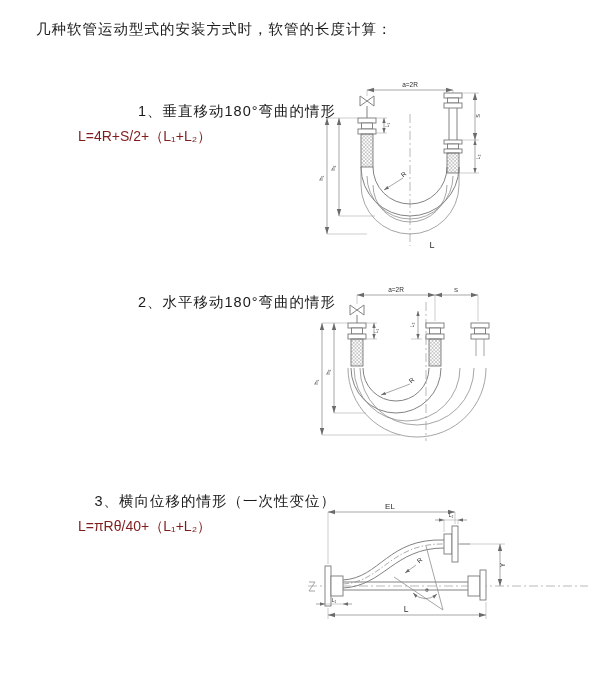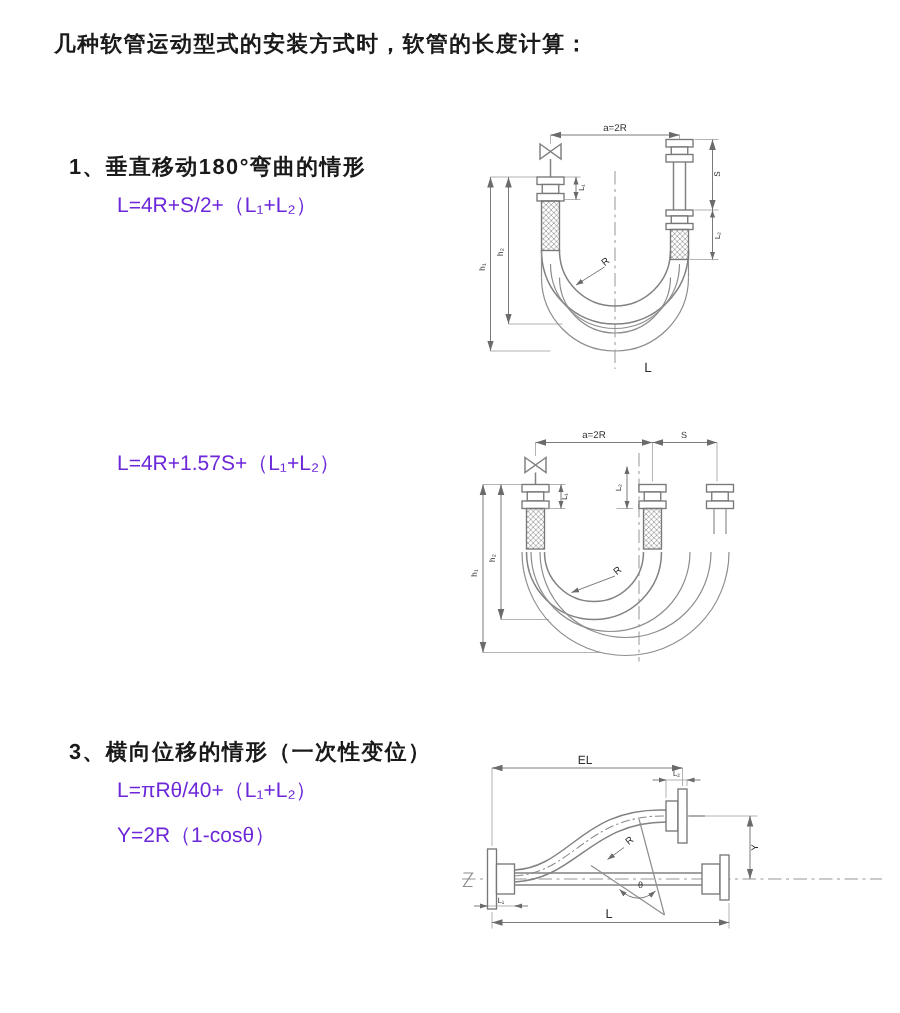--- a/index.html
+++ b/index.html
@@ -3,25 +3,25 @@
 <meta charset="utf-8">
 <style>
   html,body{margin:0;padding:0;}
   body{
     width:600px;height:675px;position:relative;overflow:hidden;
     background:#ffffff;color:#1a1a1a;
     font-family:"Liberation Sans", sans-serif;
   }
   .page-title{
     position:absolute;left:36px;top:20px;
-    font-size:14.5px;font-weight:bold;letter-spacing:1px;white-space:nowrap;
+    font-size:14.5px;font-weight:normal;letter-spacing:1px;white-space:nowrap;
   }
   .section{position:absolute;left:46px;width:290px;}
-  .section .heading{font-size:14.5px;font-weight:bold;letter-spacing:1px;white-space:nowrap;}
-  .section .formula{margin-left:32px;font-size:14px;line-height:30px;white-space:nowrap;color:#6d28d9;}
+  .section .heading{font-size:14.5px;font-weight:normal;letter-spacing:1px;white-space:nowrap;text-align:right;}
+  .section .formula{margin-left:32px;font-size:14px;line-height:30px;white-space:nowrap;color:#7f1d1d;}
   #sec1{top:102px;}
   #sec2{top:293px;}
   #sec3{top:492px;}
   .diag{position:absolute;}
   #d1{left:315px;top:70px;}
   #d2{left:310px;top:278px;}
   #d3{left:300px;top:498px;}
   svg .draw{stroke:#828282;stroke-width:1;fill:none;}
   svg .draw2{stroke:#8e8e8e;stroke-width:0.8;fill:none;}
   svg .fit{fill:#ffffff;stroke:#787878;stroke-width:0.9;}
@@ -36,27 +36,26 @@
 <body>
 
 <div class="page-title">几种软管运动型式的安装方式时，软管的长度计算：</div>
 
 <div class="section" id="sec1">
   <div class="heading">1、垂直移动180°弯曲的情形</div>
   <div class="formula">L=4R+S/2+（L₁+L₂）</div>
 </div>
 
 <div class="section" id="sec2">
-  <div class="formula">L=4R+1.57S+（L₁+L₂）</div>
+  <div class="heading">2、水平移动180°弯曲的情形</div>
 </div>
 
 <div class="section" id="sec3">
   <div class="heading">3、横向位移的情形（一次性变位）</div>
   <div class="formula">L=πRθ/40+（L₁+L₂）</div>
-  <div class="formula">Y=2R（1-cosθ）</div>
 </div>
 
 <svg id="d1" class="diag" width="235" height="195" viewBox="0 0 235 195">
   <defs>
     <marker id="arr" markerWidth="8" markerHeight="6" refX="7" refY="3" orient="auto-start-reverse" markerUnits="userSpaceOnUse">
       <path d="M0,0.8 L7,3 L0,5.2 Z" fill="#6b6b6b"></path>
     </marker>
     <marker id="arrS" markerWidth="6" markerHeight="5" refX="5" refY="2.2" orient="auto-start-reverse" markerUnits="userSpaceOnUse">
       <path d="M0,0.5 L5,2.2 L0,3.9 Z" fill="#6b6b6b"></path>
     </marker>

